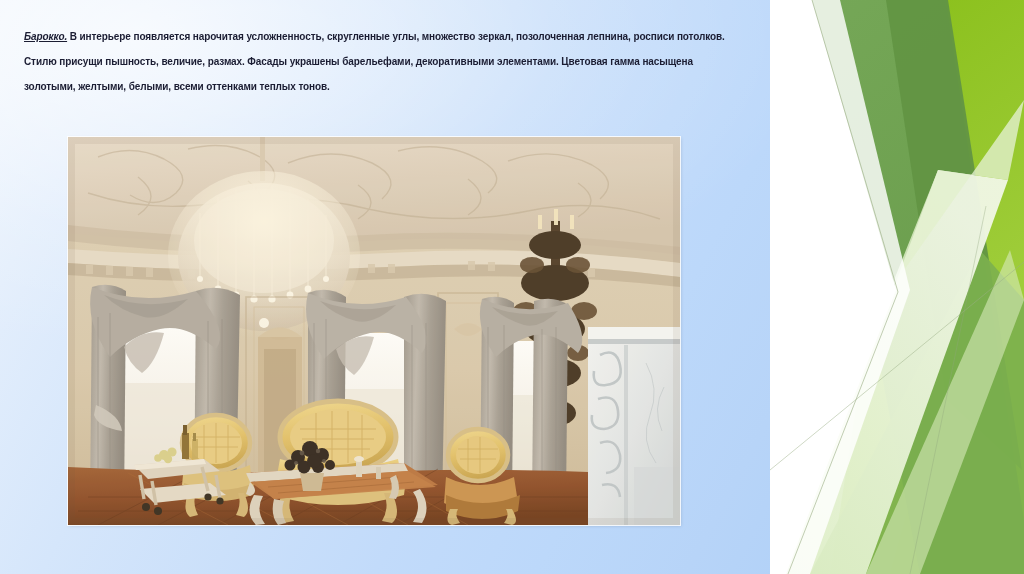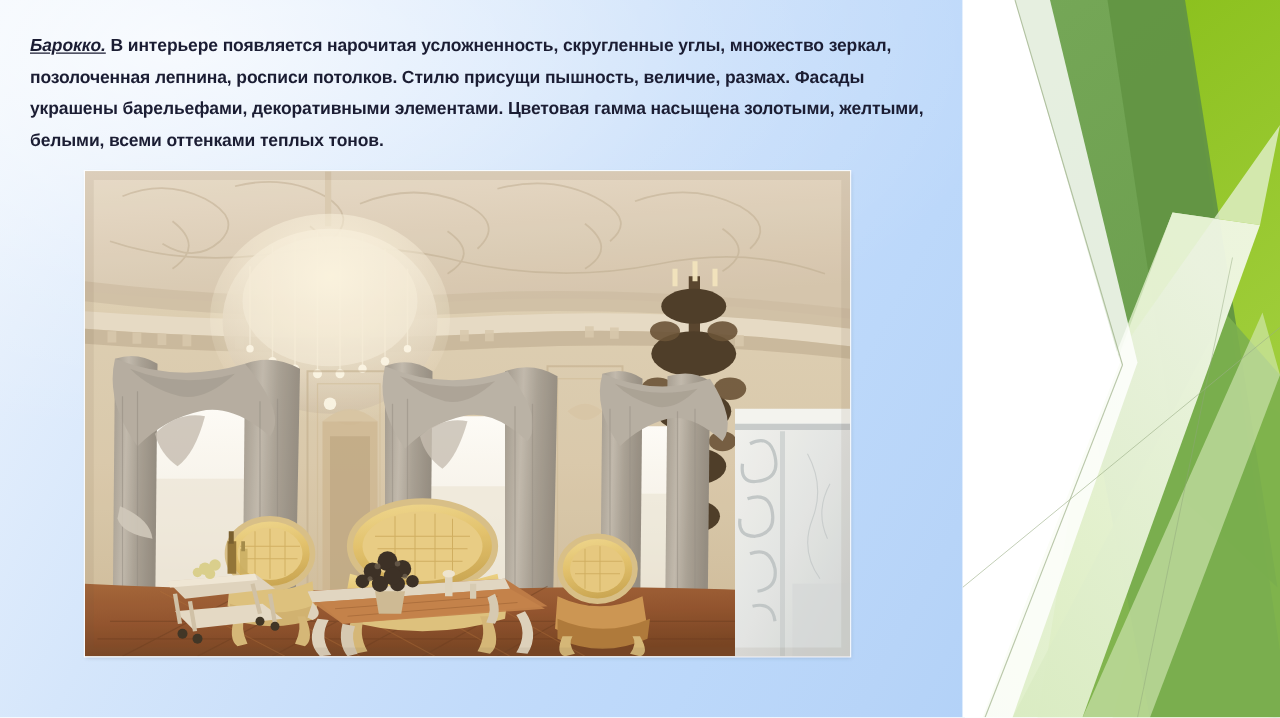--- a/index.html
+++ b/index.html
@@ -52,21 +52,21 @@
   
   #deco {
     position:absolute; left:770px; top:0; width:254px; height:574px;
     overflow:hidden;
   }
   #deco svg { display:block; width:254px; height:574px; }
 
   
   .text-block {
     position:absolute; left:24px; top:24px; width:715px;
-    font-size:14px;
+    font-size:10px;
     font-weight:bold;
     line-height:25.2px;
     color:#1b1d33;
     letter-spacing:-0.1px;
     text-rendering:optimizeLegibility;
   }
   .term {
     font-style:italic;
     font-weight:bold;
     text-decoration:underline;

